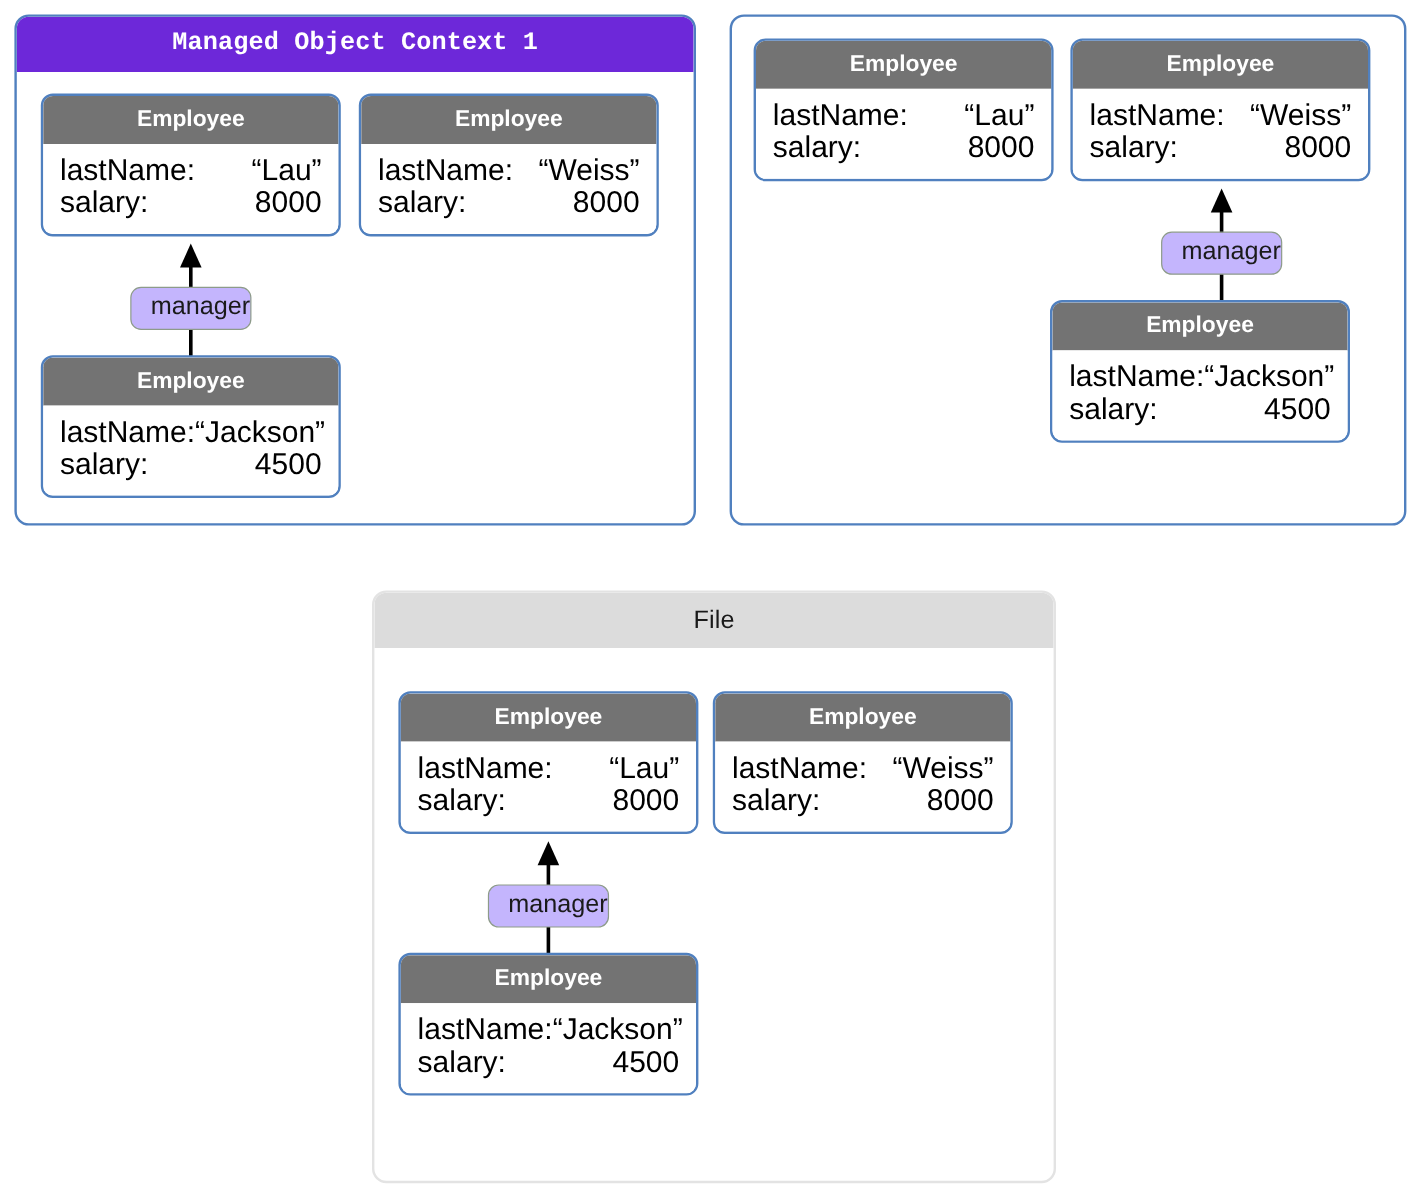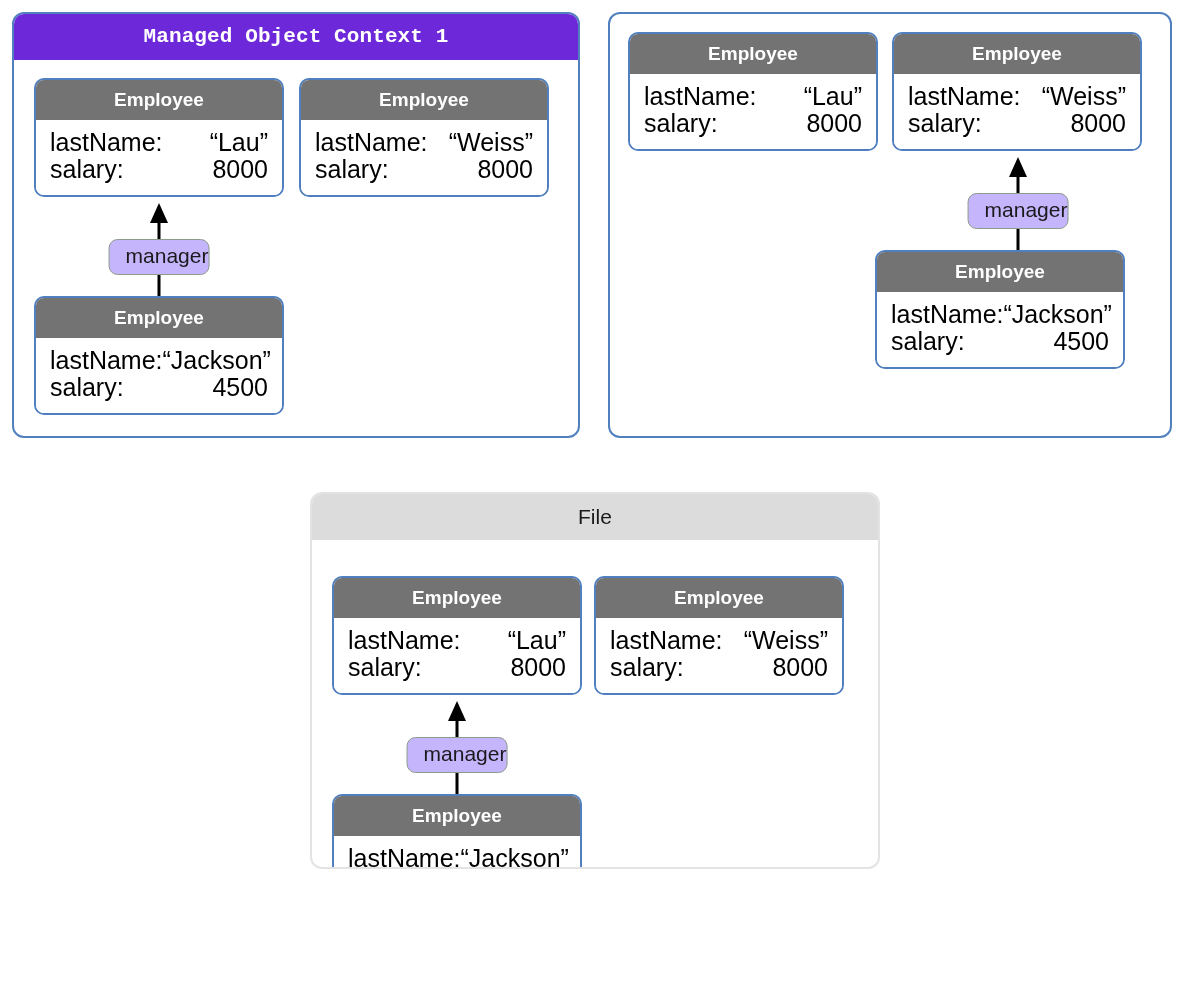--- a/index.html
+++ b/index.html
@@ -237,21 +237,21 @@
         <div class="card-row">
           <span class="card-key">salary:</span>
           <span class="card-val">4500</span>
         </div>
       </div>
     </div>
 
   </div>
 </div>
 
-<div class="panel file" style="left:310px; top:492px; width:570px; height:377px;">
+<div class="panel file" style="left:310px; top:492px; width:570px; height:494px;">
   <div class="panel-header">File</div>
   <div class="panel-body">
 
     <div class="card" style="left:20px; top:36px;">
       <div class="card-header">Employee</div>
       <div class="card-body">
         <div class="card-row">
           <span class="card-key">lastName:</span>
           <span class="card-val">“Lau”</span>
         </div>

